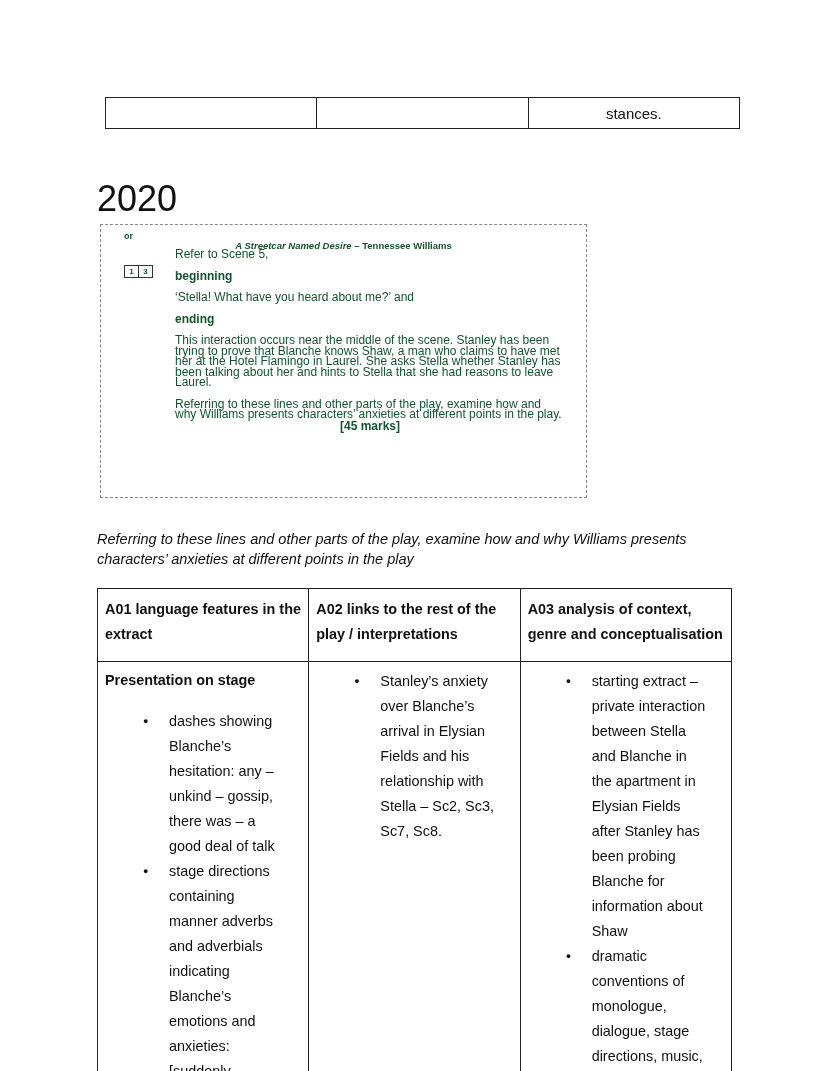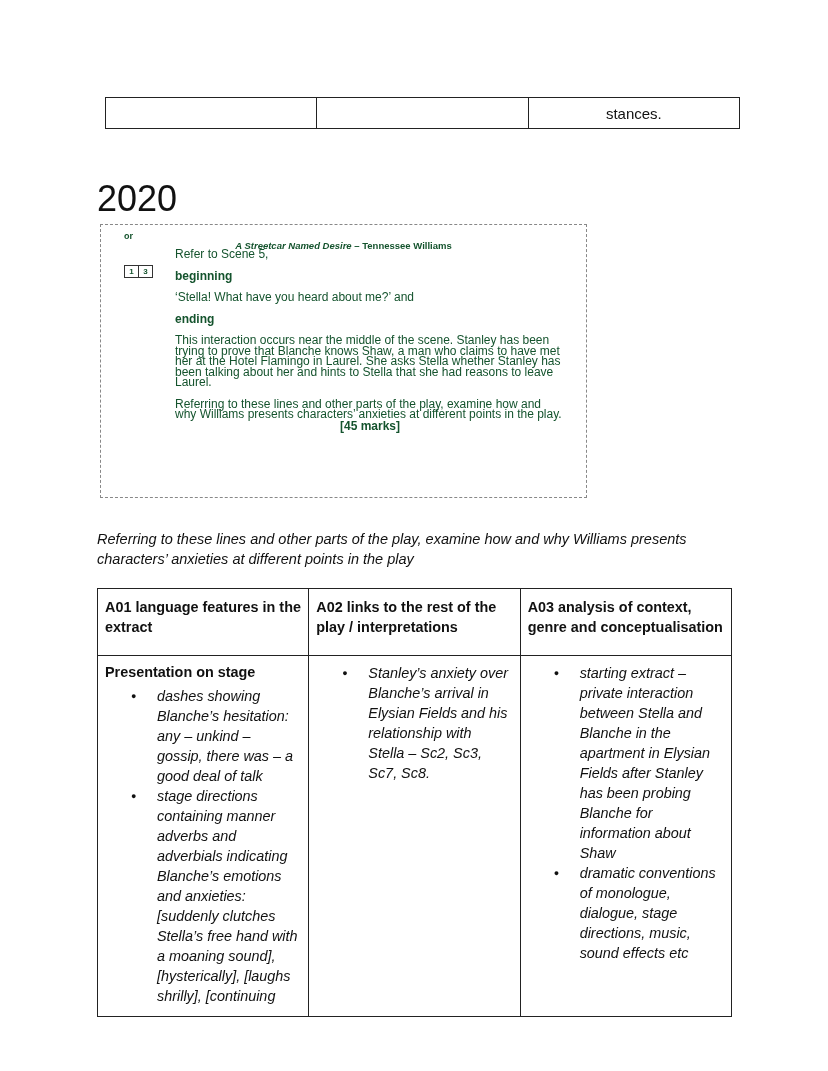--- a/index.html
+++ b/index.html
@@ -18,25 +18,25 @@
     .qnum span { display: inline-block; width: 13px; height: 11px; border: 1px solid #333; font-size: 8px; font-weight: bold; text-align: center; line-height: 11px; }
     .qnum span + span { border-left: none; }
     .exam-body { position: absolute; left: 74px; top: 24px; width: 390px; font-size: 12px; line-height: 10.5px; }
     .exam-body p { margin: 0 0 11px 0; }
     .exam-body .b { font-weight: bold; }
     .exam-body .marks { text-align: center; font-weight: bold; margin-top: -1px; }
 
     .prompt { position: absolute; left: 97px; top: 529px; width: 640px; font-size: 14.5px; font-style: italic; line-height: 20px; margin: 0; color: #111; }
 
     .main-table { position: absolute; left: 97px; top: 588px; width: 635px; border-collapse: collapse; table-layout: fixed; }
-    .main-table th, .main-table td { border: 1.5px solid #222; vertical-align: top; text-align: left; font-size: 14.4px; line-height: 20px; color: #111; }
+    .main-table th, .main-table td { border: 1.5px solid #222; vertical-align: top; text-align: left; font-size: 14.4px; line-height: 25px; color: #111; }
     .main-table th { font-weight: bold; padding: 8px 6px 14px 7px; height: 44px; }
     .main-table td { padding: 6px 6px 6px 7px; height: 290px; }
     .cell-heading { font-weight: bold; }
-    .main-table ul { margin: 4px; padding-left: 48px; list-style: none; font-style: italic; }
+    .main-table ul { margin: 16px; padding-left: 48px; list-style: none; }
     .main-table li { position: relative; }
     .main-table li::before { content: "\25CF"; position: absolute; left: -26px; top: 0; font-size: 9px; }
     .main-table td.col2 ul, .main-table td.col3 ul { padding-left: 48px; margin-top: 1px; }
   </style>
 </head>
 <body>
 
 <table class="top-table">
   <tbody>
       <tr>

